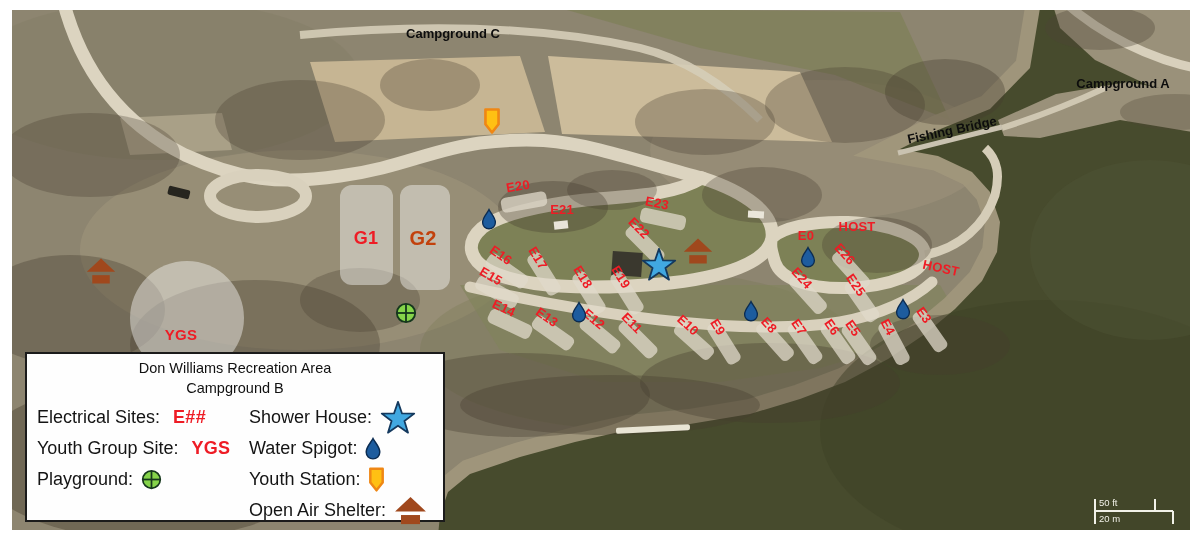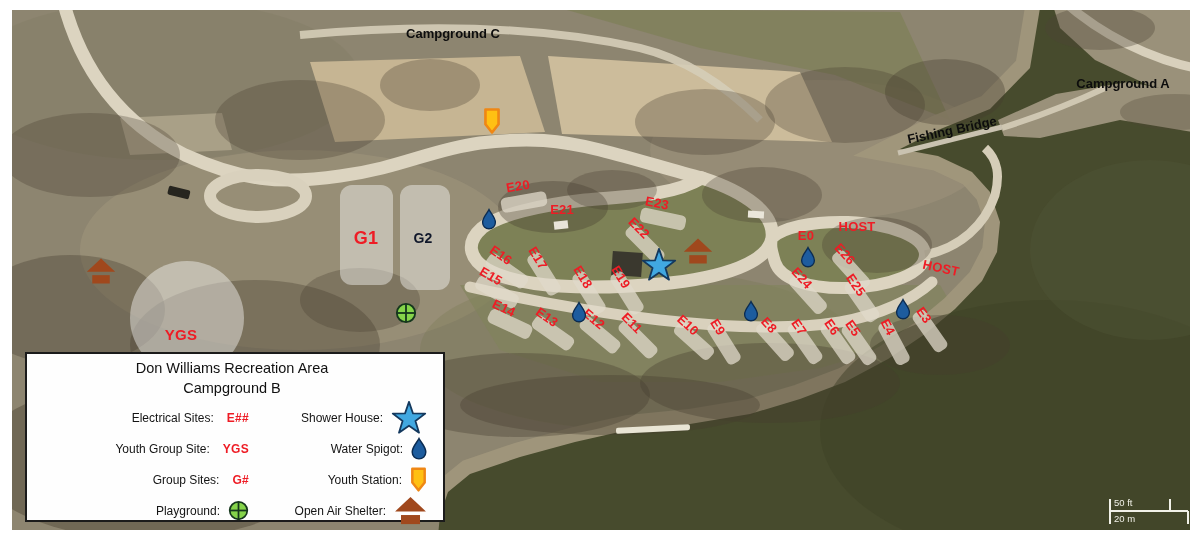--- a/index.html
+++ b/index.html
@@ -21,30 +21,30 @@
   }
   .area-label{
     position:absolute;font-weight:bold;font-size:13px;line-height:1;
     color:#0d0d0d;white-space:nowrap;
   }
   .marker{position:absolute;line-height:0;}
   
   #legend{
     position:absolute;left:25px;top:352px;width:420px;height:170px;
     background:#fefefe;border:2px solid #1b1b1b;box-sizing:border-box;
-    z-index:40;padding:5px 16px 4px 10px;
+    z-index:40;padding:5px 10px 4px 10px;
   }
   .legend-title{width:100%;text-align:center;font-size:14.5px;color:#111;line-height:1.35;}
   #legend-grid{display:grid;grid-template-columns:212px 1fr;margin-top:4px;}
   .legend-col{display:flex;flex-direction:column;}
-  .legend-row{display:flex;align-items:center;height:31px;font-size:12px;color:#141414;justify-content:flex-end;}
+  .legend-row{display:flex;align-items:center;height:31px;font-size:18px;color:#141414;}
   .legend-value{font-weight:bold;margin-left:13px;letter-spacing:0.3px;}
   .legend-icon{margin-left:8px;line-height:0;display:inline-block;}
   
-  #scale-bar{position:absolute;left:1092px;top:492px;z-index:40;line-height:0;margin-left:15px;}
+  #scale-bar{position:absolute;left:1092px;top:492px;z-index:40;line-height:0;}
   #scale-bar .sb-text{
     position:absolute;color:#f1f1e8;font-size:9.5px;line-height:1;font-weight:normal;
   }
 </style>
 </head>
 <body>
 
 <div id="map-frame">
 
   <svg width="1200" height="553" viewBox="0 0 1200 553" style="position:absolute;left:0;top:0;z-index:1;">
@@ -108,21 +108,21 @@
     <rect x="612" y="252" width="30" height="24" fill="#3a382e" transform="rotate(4 627 264)"></rect>
     <rect x="168" y="188" width="22" height="9" rx="2" fill="#26251f" transform="rotate(14 179 192)"></rect>
     <rect x="554" y="221" width="14" height="8" fill="#e8e4d8" transform="rotate(-6 561 225)"></rect>
     <rect x="748" y="211" width="16" height="7" fill="#eae6da" transform="rotate(3 756 214)"></rect>
   </svg>
 
   <div id="annotation-layer">
       <div class="overlay-shape" style="left: 340px; top: 185px; width: 53px; height: 100px; border-radius: 12px;"></div>
       <div class="site-label" style="color: rgb(238, 28, 37); font-size: 18px; left: 366px; top: 238px; transform: translate(-50%, -50%) rotate(0deg);">G1</div>
       <div class="overlay-shape" style="left: 400px; top: 185px; width: 50px; height: 105px; border-radius: 12px;"></div>
-      <div class="site-label" style="color: #0f172a; font-size: 14px; left: 423px; top: 238px; transform: translate(-50%, -50%) rotate(0deg);">G2</div>
+      <div class="site-label" style="color: #c2410c; font-size: 20px; left: 423px; top: 238px; transform: translate(-50%, -50%) rotate(0deg);">G2</div>
       <div class="overlay-shape" style="left: 130px; top: 261px; width: 114px; height: 114px; border-radius: 50%;"></div>
       <div class="site-label" style="color: rgb(238, 28, 37); font-size: 15px; left: 181px; top: 334px; transform: translate(-50%, -50%) rotate(0deg);">YGS</div>
       <div class="pad" style="left: 524px; top: 202px; transform: translate(-50%, -50%) rotate(-10deg);"></div>
       <div class="pad" style="left: 663px; top: 219px; transform: translate(-50%, -50%) rotate(12deg);"></div>
       <div class="pad" style="left: 645px; top: 244px; transform: translate(-50%, -50%) rotate(45deg);"></div>
       <div class="pad" style="left: 507px; top: 271px; transform: translate(-50%, -50%) rotate(35deg);"></div>
       <div class="pad" style="left: 544px; top: 274px; transform: translate(-50%, -50%) rotate(58deg);"></div>
       <div class="pad" style="left: 497px; top: 292px; transform: translate(-50%, -50%) rotate(30deg);"></div>
       <div class="pad" style="left: 589px; top: 293px; transform: translate(-50%, -50%) rotate(58deg);"></div>
       <div class="pad" style="left: 627px; top: 293px; transform: translate(-50%, -50%) rotate(58deg);"></div>
@@ -214,24 +214,20 @@
       <div class="legend-col" id="legend-left">
           <div class="legend-row">
             <span>Electrical Sites:</span>
             <span class="legend-value" style="color: rgb(238, 28, 37);">E##</span>
           </div>
           <div class="legend-row">
             <span>Youth Group Site:</span>
             <span class="legend-value" style="color: rgb(238, 28, 37);">YGS</span>
           </div>
           <div class="legend-row">
-            <span>Group Sites:</span>
-            <span class="legend-value" style="color: rgb(238, 28, 37);">G#</span>
-          </div>
-          <div class="legend-row">
             <span>Playground:</span>
             <span class="legend-icon"><svg width="21" height="21" viewBox="0 0 24 24">
                 <circle cx="12" cy="12" r="10" fill="#85d44a" stroke="#16381d" stroke-width="2"></circle>
                 <line x1="2" y1="12" x2="22" y2="12" stroke="#16381d" stroke-width="2"></line>
                 <line x1="12" y1="2" x2="12" y2="22" stroke="#16381d" stroke-width="2"></line>
               </svg></span>
           </div>
         </div>
       <div class="legend-col" id="legend-right">
           <div class="legend-row">

